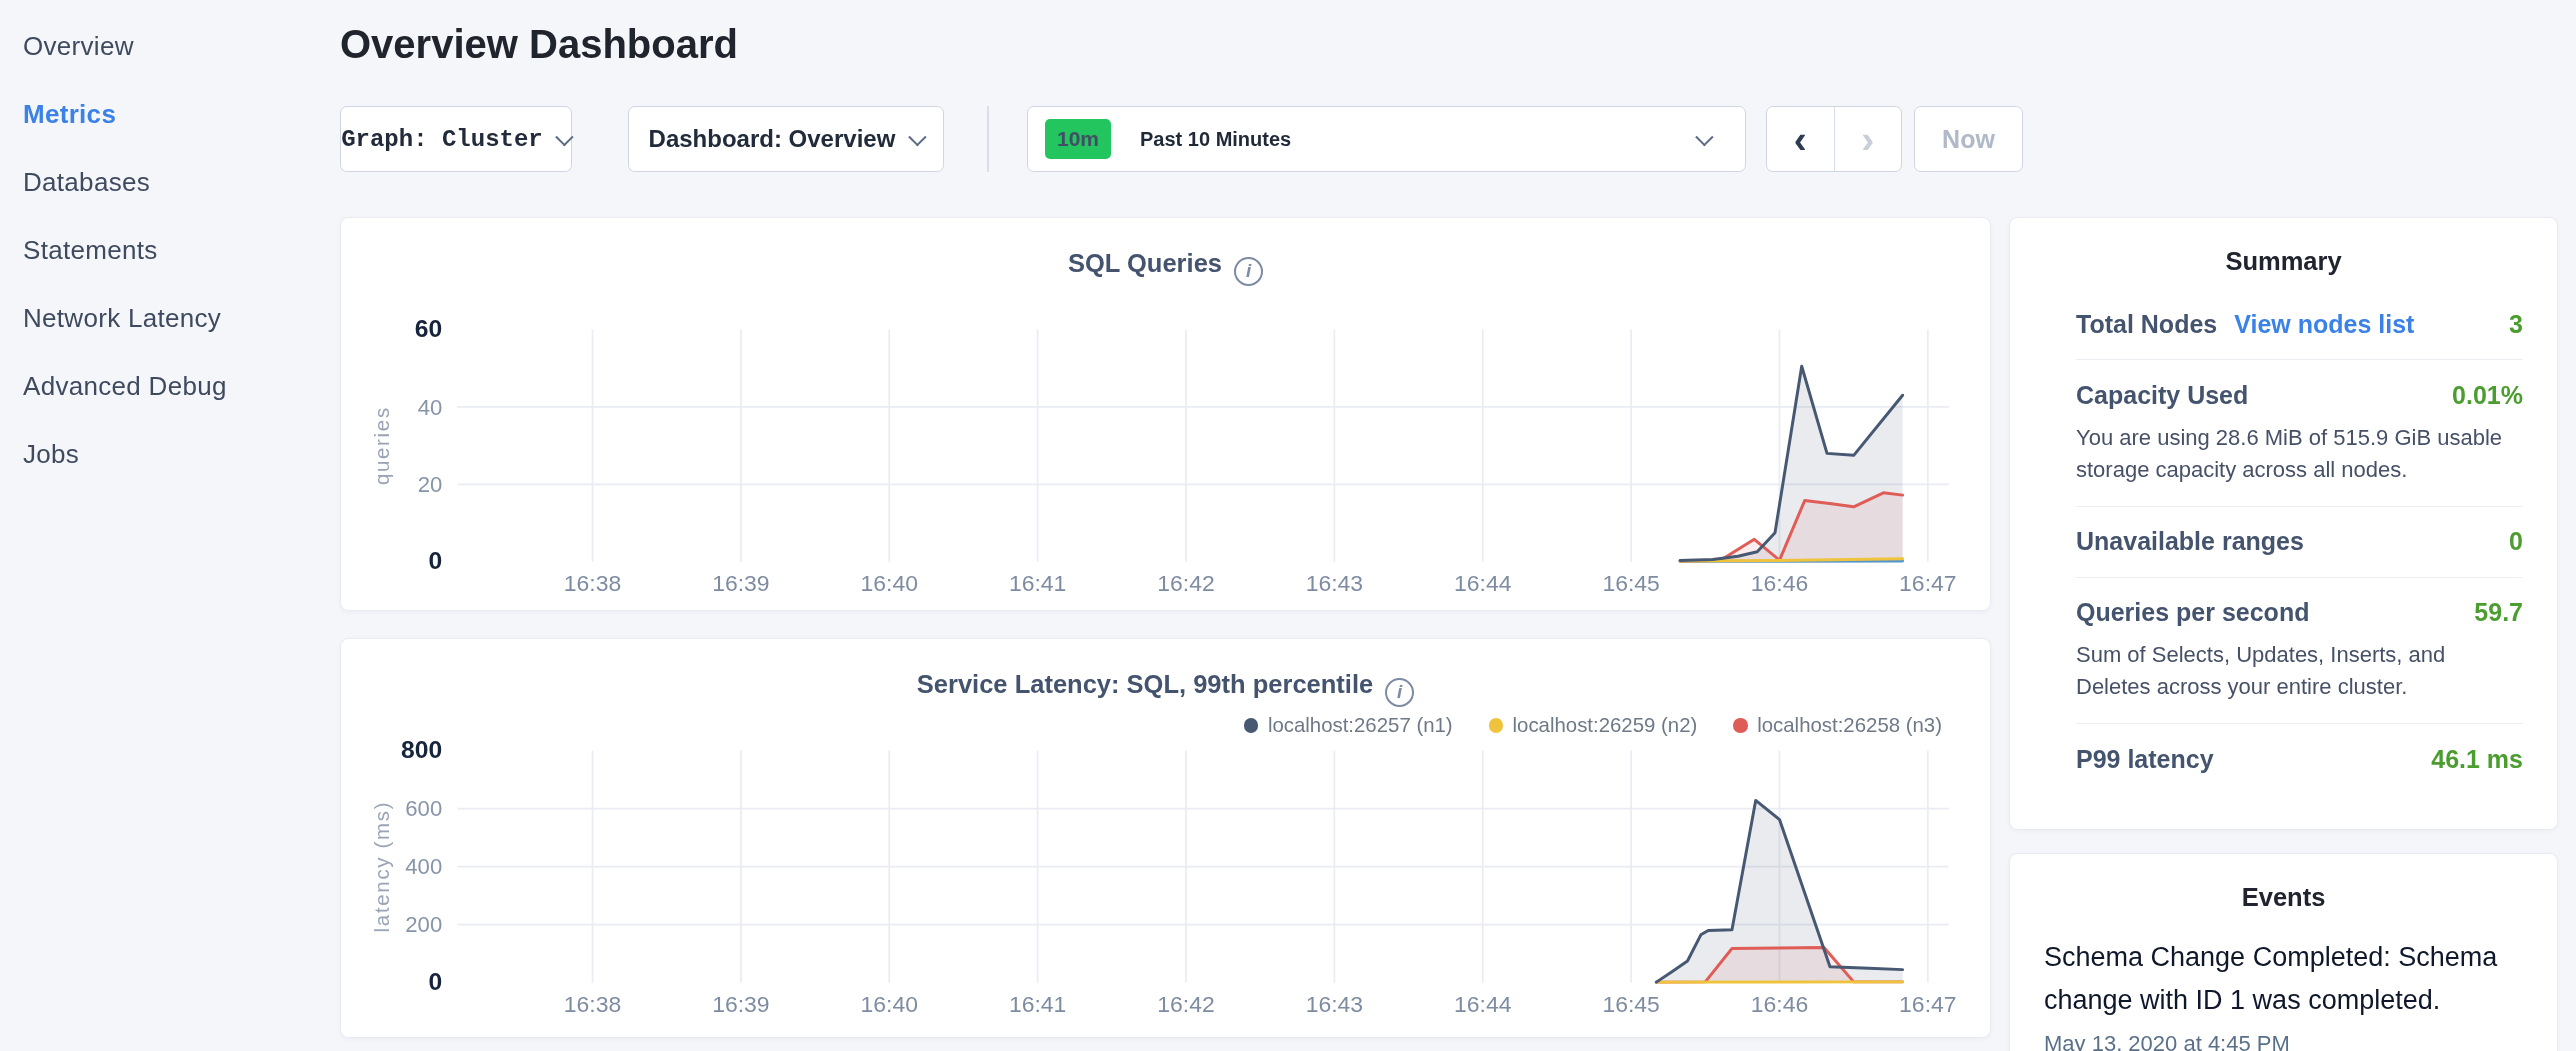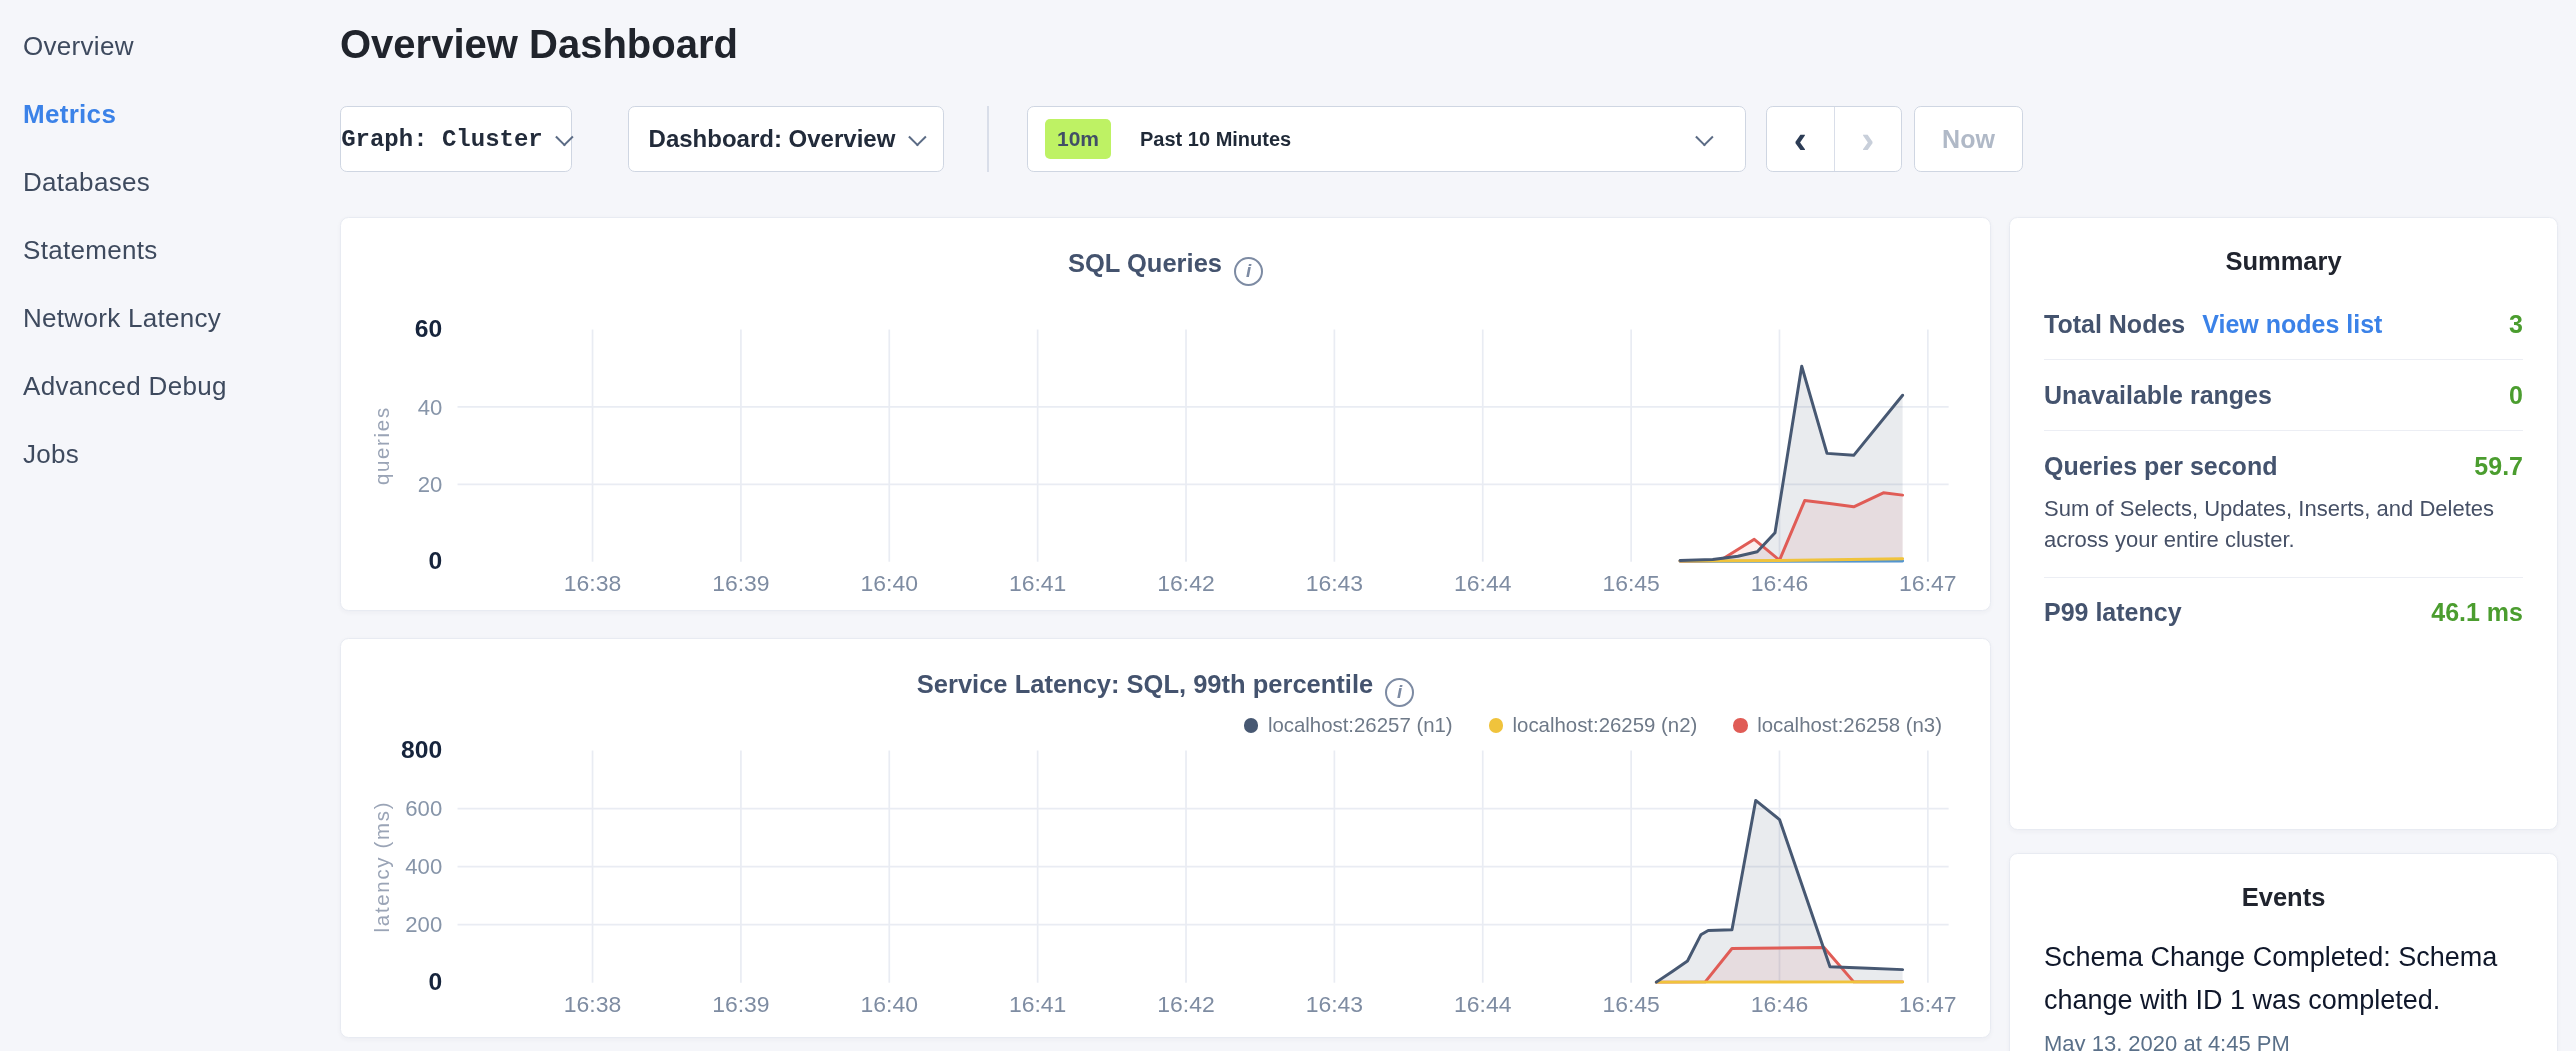--- a/index.html
+++ b/index.html
@@ -33,21 +33,21 @@
   #dashboard-dropdown { left:628px; top:106px; width:316px; height:66px; }
   .dd-label { font-size:24px; font-weight:bold; color:#222b3a; }
   .caret {
     width:12.8px; height:12.8px; border-right:2.6px solid #5b6b85; border-bottom:2.6px solid #5b6b85;
     transform:rotate(45deg) translate(-1.7px,-1.7px); margin-left:15.3px; display:inline-block;
   }
   #toolbar-divider { position:absolute; left:987px; top:106px; width:1.7px; height:66px; background:#d9dee9; }
 
   #time-selector { left:1027px; top:106px; width:719px; height:66px; justify-content:flex-start; padding-left:17px; }
   .time-badge {
-    background:#bef264; border-radius:5.1px; padding:7.7px 12px;
+    background:#22c55e; border-radius:5.1px; padding:7.7px 12px;
     font-size:21px; font-weight:bold; color:#414e66; margin-right:29px;
   }
   .time-label { font-size:20px; font-weight:bold; color:#1f2937; }
   #time-selector .caret { position:absolute; right:34px; }
 
   #arrow-group { left:1766px; top:106px; width:136px; height:66px; padding:0; overflow:hidden; }
   .arrow-btn { flex:1; height:100%; display:flex; align-items:center; justify-content:center;
     font-size:39px; font-weight:bold; line-height:1; }
   #prev-button { color:#2c3c55; border-right:1.7px solid #d9dee9; }
   #next-button { color:#c8cfda; }
@@ -73,21 +73,21 @@
   }
   .legend { position:absolute; top:75px; right:48px; display:flex; align-items:center; gap:36px;
     font-size:20.4px; color:#6e7988; }
   .legend-item { display:flex; align-items:center; }
   .legend-dot { width:14.5px; height:14.5px; border-radius:50%; margin-right:9.4px; }
   .chart-svg { position:absolute; left:0; top:0; }
 
   
   .panel-title { font-size:25.5px; font-weight:bold; color:#20242e; text-align:center; margin:29px 0 13.6px; }
   .panel-body { padding:0 34px; }
-  .srow { padding:20.4px 0; border-bottom:1.7px solid #eceef4; }
+  .srow { padding:20.4px 0; border-bottom:1.7px solid #eceef4;margin-left:32px; }
   .srow:last-child { border-bottom:none; }
   .srow-head { display:flex; align-items:baseline; }
   .slabel { font-size:25px; font-weight:bold; color:#44536e; }
   .slink { font-size:25px; font-weight:bold; color:#3b82e8; margin-left:17px; cursor:pointer; }
   .sval { margin-left:auto; font-size:25px; font-weight:bold; color:#4b9d2f; white-space:nowrap; }
   .sdesc { margin-top:12px; font-size:22px; line-height:1.45; color:#465066; }
 
   
   .event-text { font-size:27px; line-height:1.6; color:#0f172a; margin-top:24px; }
   .event-time { font-size:22px; color:#5a7089; margin-top:8.5px; }
@@ -234,20 +234,27 @@
     <div class="panel-body">
       <div class="srow">
         <div class="srow-head">
           <span class="slabel">Total Nodes</span>
           <span class="slink">View nodes list</span>
           <span class="sval">3</span>
         </div>
       </div>
       <div class="srow">
         <div class="srow-head">
+          <span class="slabel">Capacity Used</span>
+          <span class="sval">0.01%</span>
+        </div>
+        <div class="sdesc">You are using 28.6 MiB of 515.9 GiB usable storage capacity across all nodes.</div>
+      </div>
+      <div class="srow">
+        <div class="srow-head">
           <span class="slabel">Unavailable ranges</span>
           <span class="sval">0</span>
         </div>
       </div>
       <div class="srow">
         <div class="srow-head">
           <span class="slabel">Queries per second</span>
           <span class="sval">59.7</span>
         </div>
         <div class="sdesc">Sum of Selects, Updates, Inserts, and Deletes across your entire cluster.</div>

